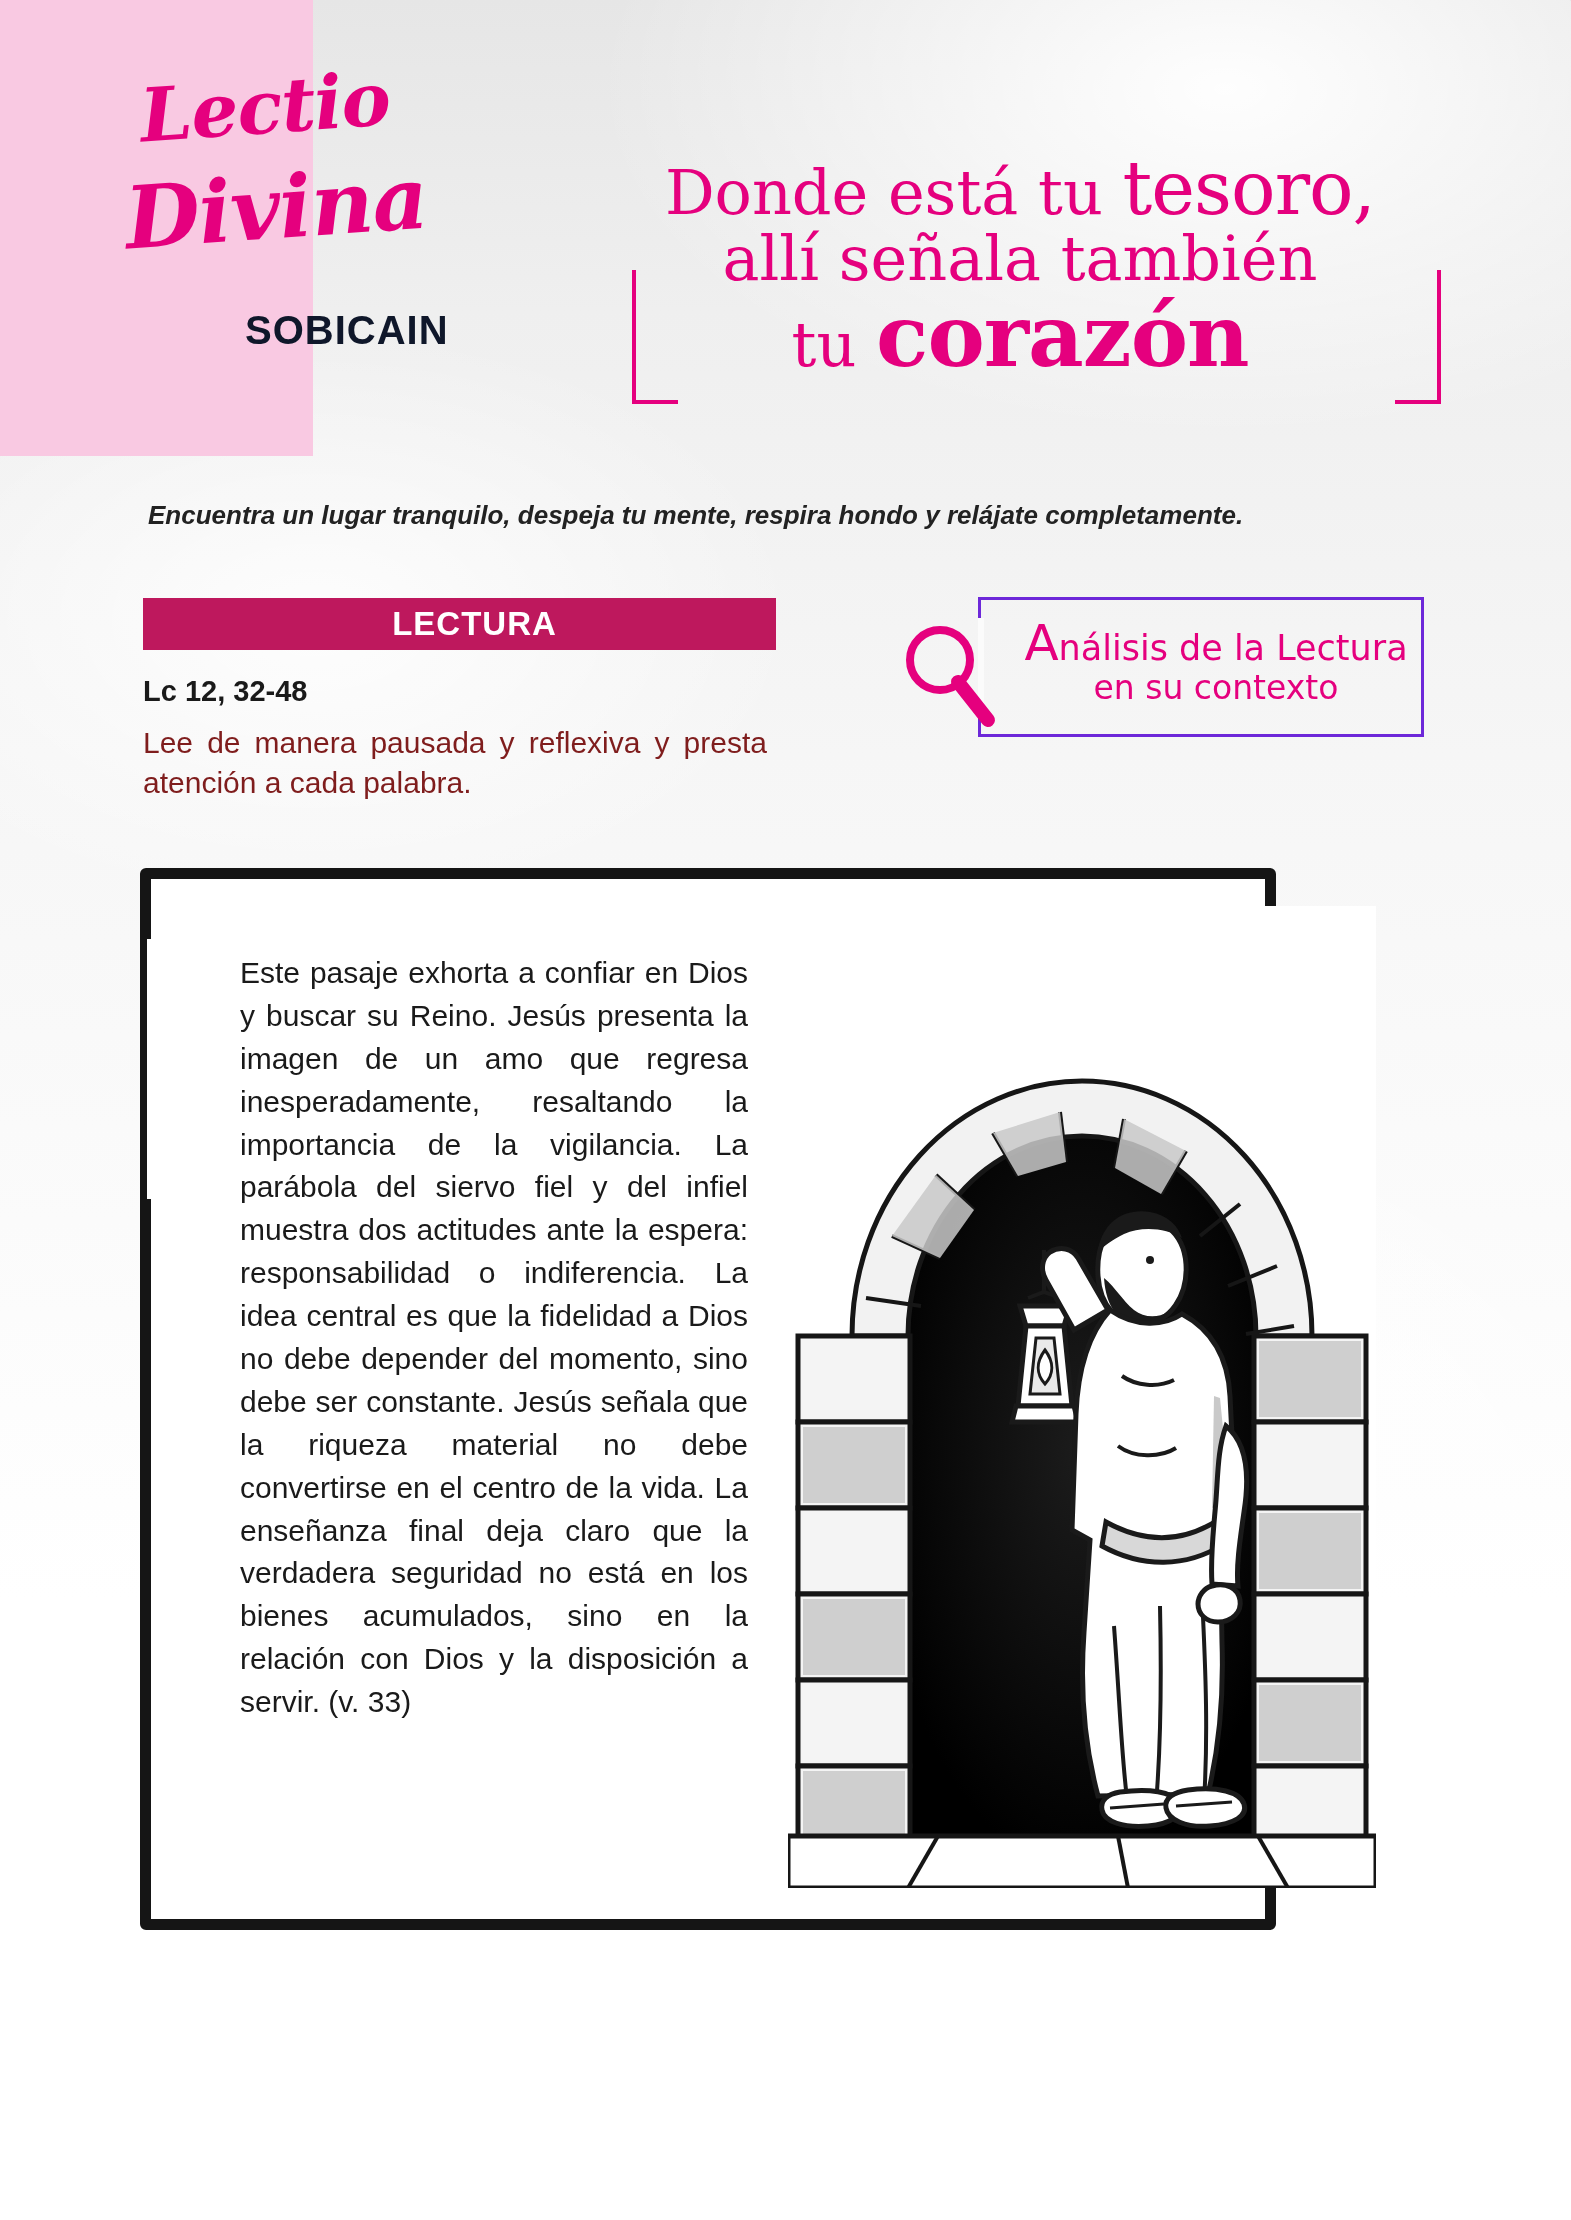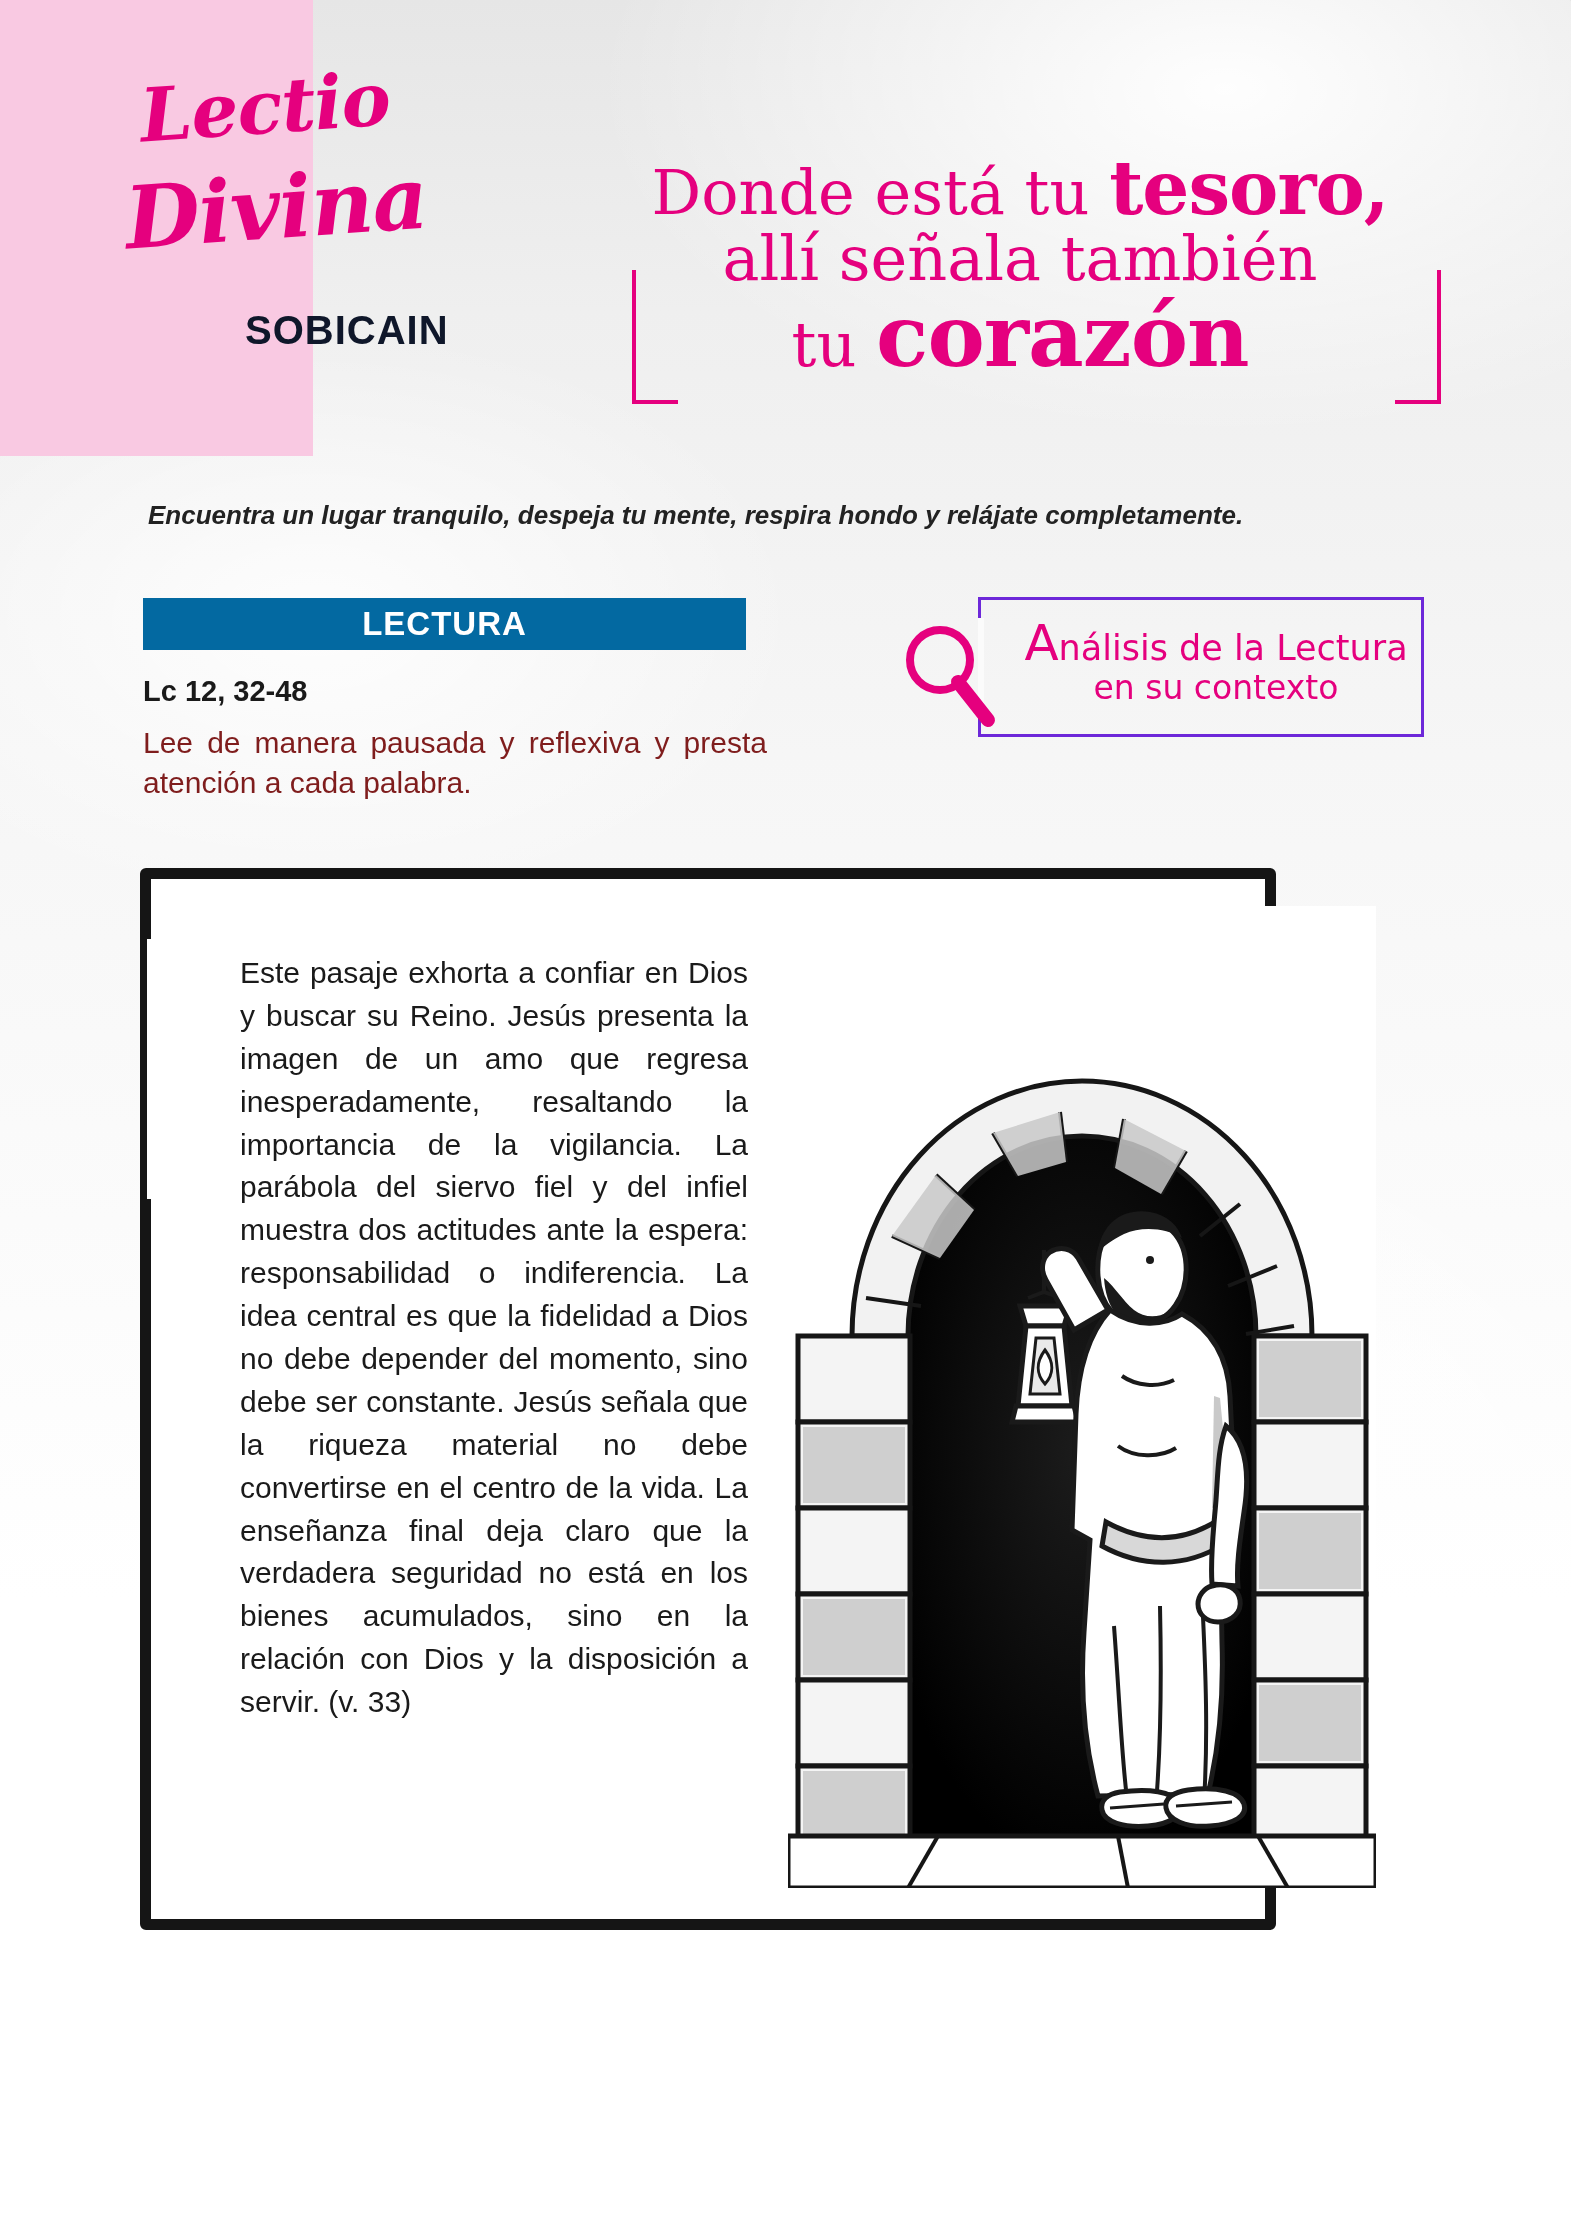--- a/index.html
+++ b/index.html
@@ -94,21 +94,21 @@
   }
   .title-line {
     font-family: "DejaVu Serif", serif;
     color: #e5007e;
     line-height: 1.04;
     white-space: nowrap;
   }
   .t1 { font-size: 62px; }
   .t2 { font-size: 62px; }
   .t3 { font-size: 62px; }
-  .t-big { font-size: 74px; font-weight: bold; letter-spacing: -1px; }
+  .t-big { font-size: 74px; font-weight: normal; letter-spacing: -1px; }
   .t-bigger { font-size: 86px; font-weight: bold; letter-spacing: -1px; }
 
   .bracket-l, .bracket-r {
     position: absolute;
     width: 42px;
     height: 130px;
     border: 4px solid #e5007e;
     z-index: 4;
   }
   .bracket-l { left: 632px; top: 270px; border-right: none; border-top: none;}
@@ -126,22 +126,23 @@
     z-index: 4;
   }
 
   
   .lectura-band {
     position: absolute;
     left: 143px;
     top: 598px;
     width: 603px;
     height: 52px;
-    background: #0369a1;
-    z-index: 4;
+    background: #be185d;
+    z-index: 4;
+    padding-left: 30px;
   }
   .lectura-band span {
     display: block;
     text-align: center;
     line-height: 52px;
     color: #ffffff;
     font-size: 33px;
     font-weight: bold;
     letter-spacing: 1px;
   }

